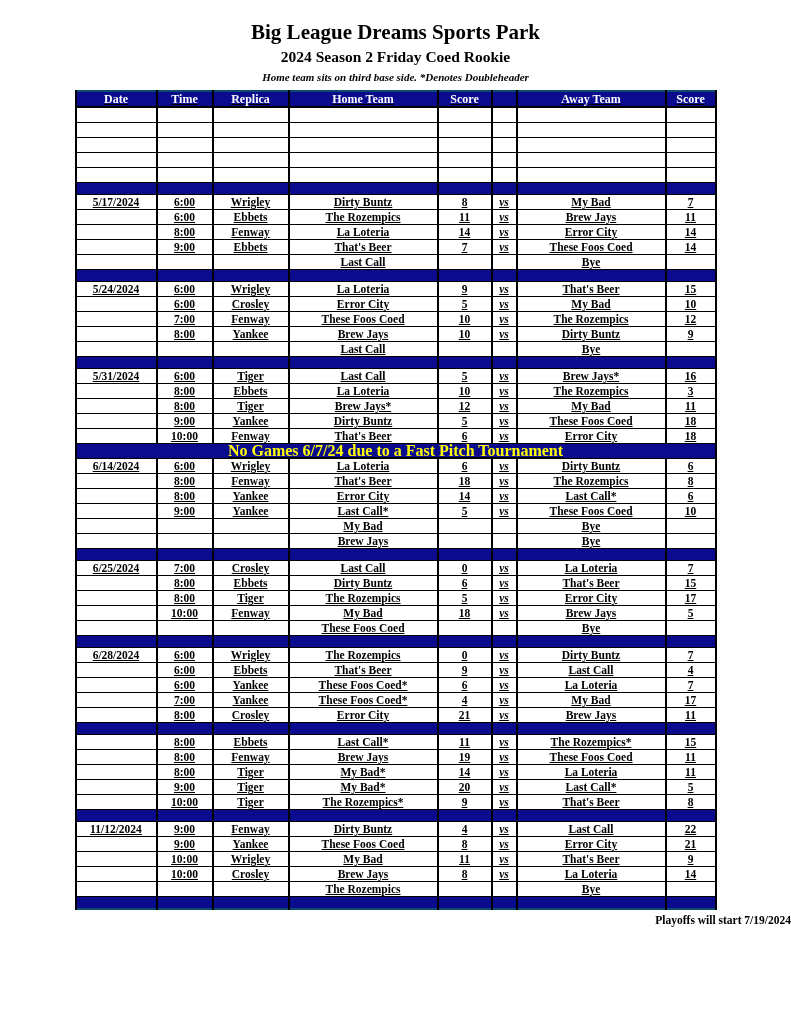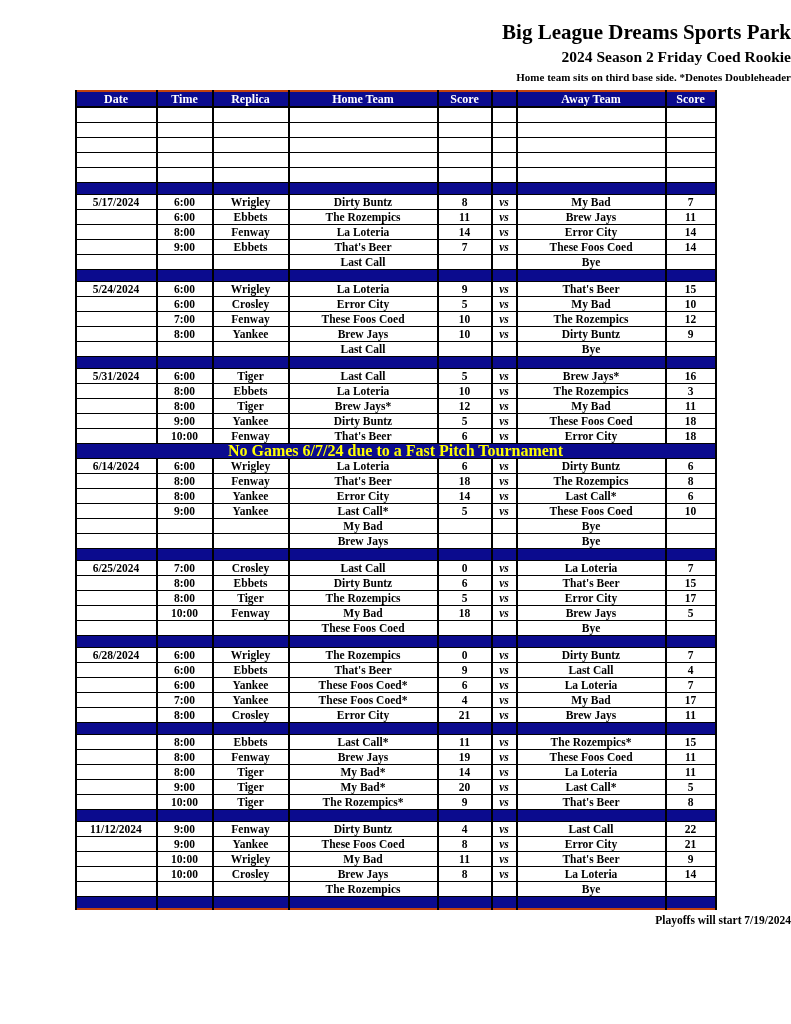--- a/index.html
+++ b/index.html
@@ -1,22 +1,22 @@
 <!DOCTYPE html>
 <html><head>
 <meta charset="utf-8">
 <style>
   html,body{margin:0;padding:0;background:#ffffff;}
   body{width:791px;height:1024px;font-family:"Liberation Serif",serif;color:#000;}
   .page{position:relative;width:791px;height:1024px;overflow:hidden;}
-  .titles{text-align:right;padding-top:20px;}
+  .titles{text-align:center;padding-top:20px;}
   .title{font-size:21px;font-weight:bold;margin:0;line-height:1.15;}
   .subtitle{font-size:15.5px;font-weight:bold;margin:4px 0 0;line-height:1.1;}
-  .legend{font-size:11px;font-weight:bold;margin:6px 0 0;line-height:1.1;}
-  table.sched{border-collapse:collapse;table-layout:fixed;width:641px;margin:7px auto 0;border:2px solid #c2410c;}
+  .legend{font-size:11px;font-weight:bold;font-style:italic;margin:6px 0 0;line-height:1.1;}
+  table.sched{border-collapse:collapse;table-layout:fixed;width:641px;margin:7px auto 0;border:2px solid #0c4a6e;text-decoration:underline;}
   table.sched td, table.sched th{
     border-left:2px solid #000;border-right:2px solid #000;
     border-top:1px solid #000;border-bottom:1px solid #000;
     padding:0;height:14px;text-align:center;vertical-align:middle;
     font-weight:bold;font-size:11.5px;line-height:14px;
     overflow:hidden;white-space:nowrap;background:#fff;
   }
   table.sched th{background:#0b0b8e;color:#ffffff;font-size:12px;height:14px;border-bottom:2px solid #000;}
   tr.sep-row td{background:#0b0b8e;height:11px;}
   tr.note-row td{background:#0b0b8e;color:#ffff00;height:12px;font-size:16px;}

